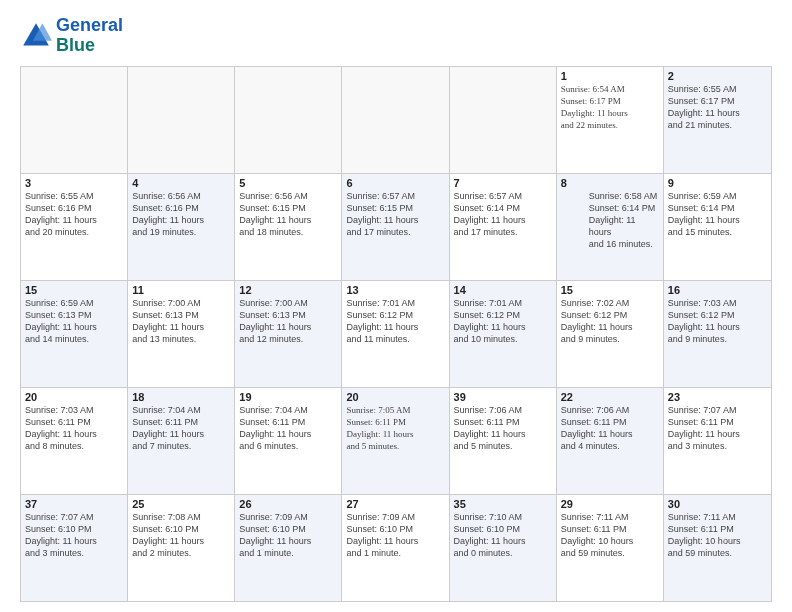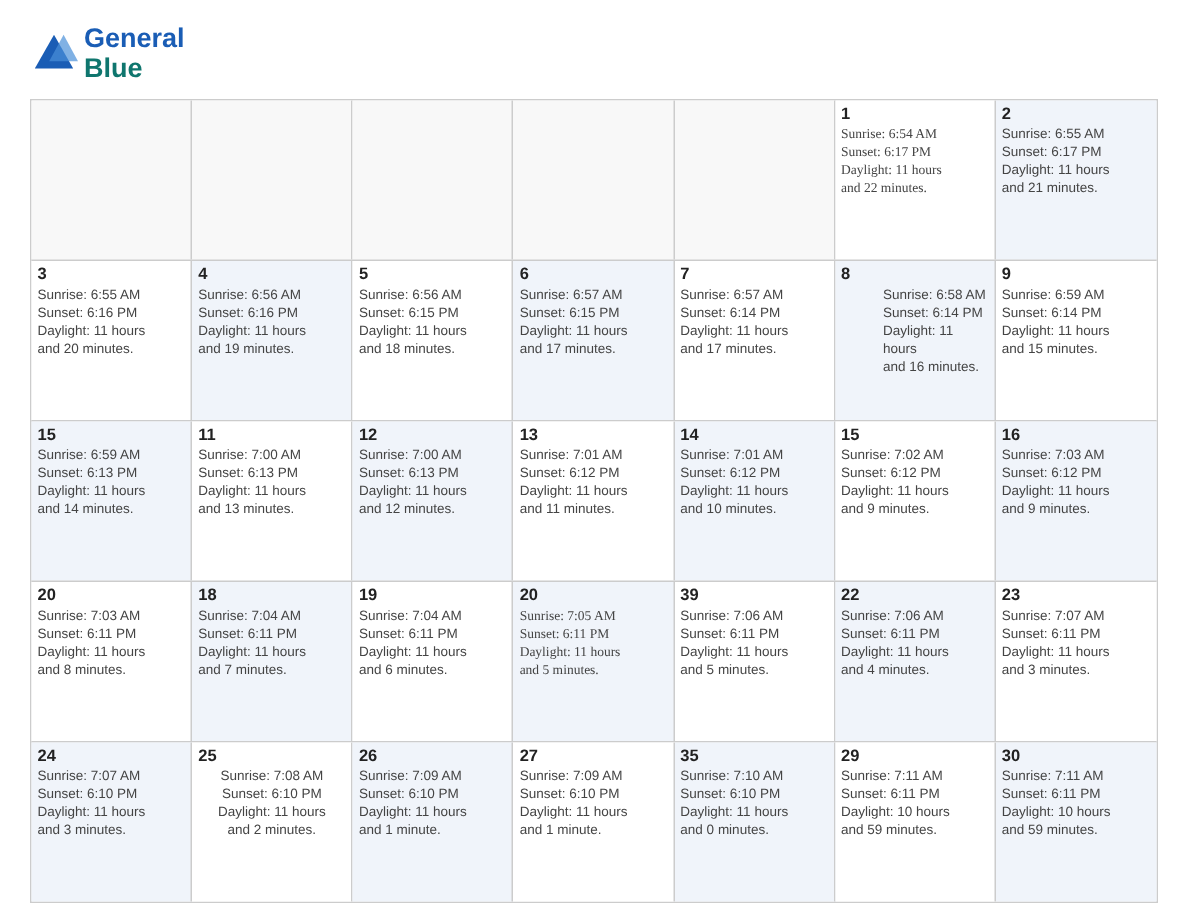--- a/index.html
+++ b/index.html
@@ -302,29 +302,29 @@
           <div class="cal-cell">
             <span class="day-num">23</span>
             <div class="day-info" style="white-space: pre-line;">Sunrise: 7:07 AM
 Sunset: 6:11 PM
 Daylight: 11 hours
 and 3 minutes.</div>
           </div>
         </div>
         <div class="cal-row">
           <div class="cal-cell shaded">
-            <span class="day-num">24</span>
+            <span class="day-num">37</span>
             <div class="day-info" style="white-space: pre-line;">Sunrise: 7:07 AM
 Sunset: 6:10 PM
 Daylight: 11 hours
 and 3 minutes.</div>
           </div>
           <div class="cal-cell">
             <span class="day-num">25</span>
-            <div class="day-info" style="white-space: pre-line; text-align: center;">Sunrise: 7:08 AM
+            <div class="day-info" style="white-space: pre-line;">Sunrise: 7:08 AM
 Sunset: 6:10 PM
 Daylight: 11 hours
 and 2 minutes.</div>
           </div>
           <div class="cal-cell shaded">
             <span class="day-num">26</span>
             <div class="day-info" style="white-space: pre-line;">Sunrise: 7:09 AM
 Sunset: 6:10 PM
 Daylight: 11 hours
 and 1 minute.</div>

